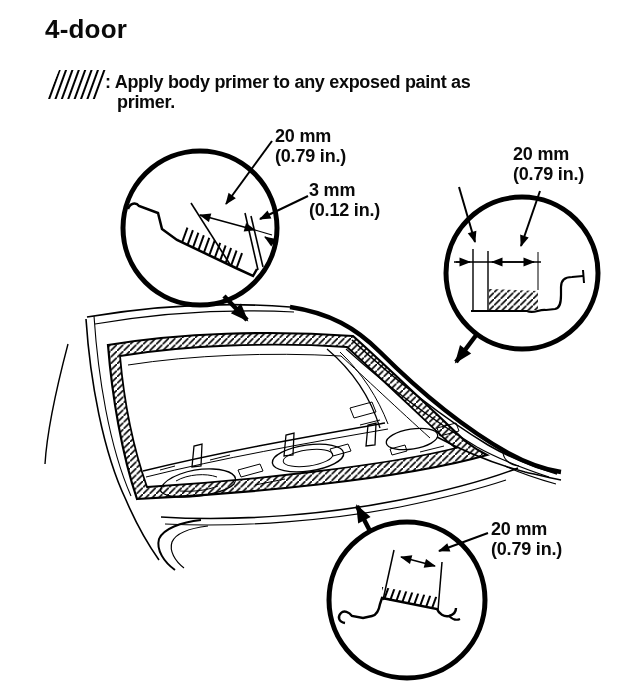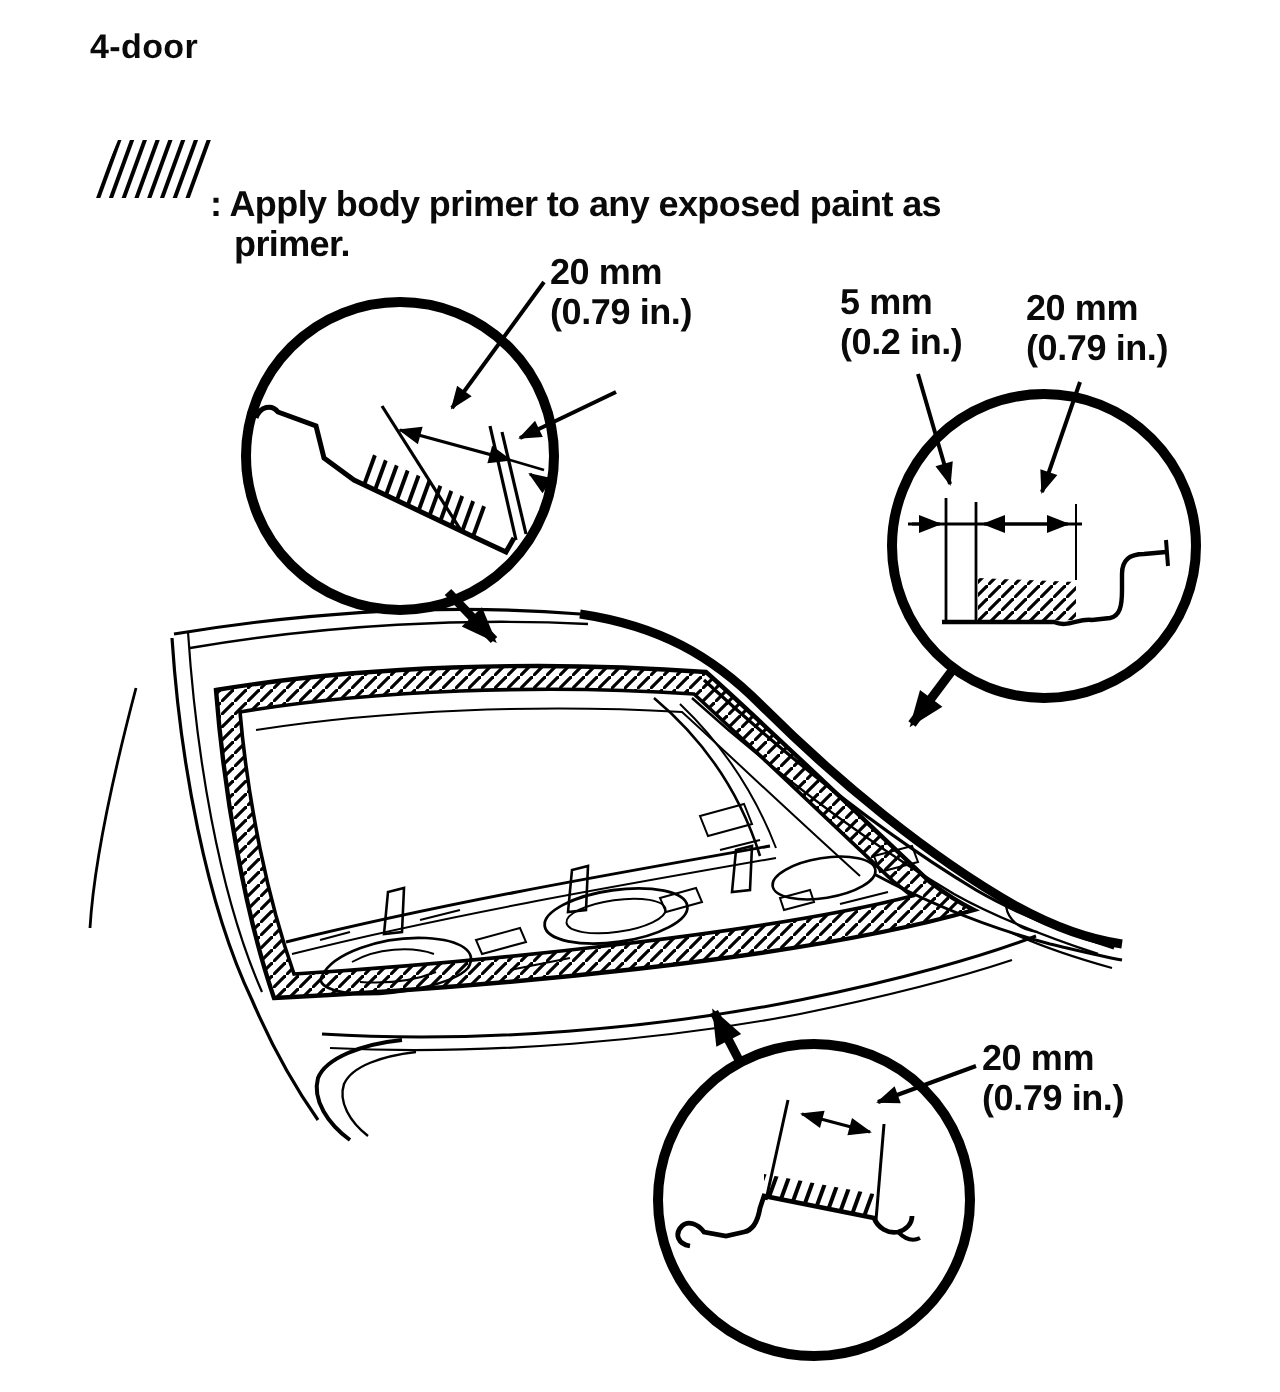--- a/index.html
+++ b/index.html
@@ -6,22 +6,22 @@
   .page{
     position:relative;
     width:640px;height:696px;
     background:#fff;
     font-family:"Liberation Sans","DejaVu Sans",sans-serif;
     color:#0a0a0a;
     overflow:hidden;
   }
   .art{position:absolute;left:0;top:0;}
   .txt{position:absolute;font-weight:bold;color:#0a0a0a;white-space:nowrap;}
-  .title{font-size:17px;letter-spacing:.2px;}
-  .legend-line{font-size:18px;letter-spacing:-.3px;margin-top:20px;}
+  .title{font-size:26px;letter-spacing:.2px;}
+  .legend-line{font-size:18px;letter-spacing:-.3px;}
   .dim{font-size:18px;line-height:1.12;letter-spacing:-.2px;}
   .dim span{display:block;}
 </style>
 </head>
 <body>
 
 <div class="page">
 
   <svg class="art" width="640" height="696" viewBox="0 0 640 696">
     <defs>
@@ -156,23 +156,23 @@
 
   <div class="txt title" style="left:45px;top:14px">4-door</div>
 
   <div class="txt legend-line" style="left:105px;top:72px">: Apply body primer to any exposed paint as</div>
   <div class="txt legend-line" style="left:117px;top:92px">primer.</div>
 
   <div class="txt dim" style="left:275px;top:126px">
     <span>20 mm</span>
     <span>(0.79 in.)</span>
   </div>
-  <div class="txt dim" style="left:420px;top:141px">
-    <span>5 mm</span>
-    <span>(0.2 in.)</span>
+  <div class="txt dim" style="left:309px;top:180px">
+    <span>3 mm</span>
+    <span>(0.12 in.)</span>
   </div>
   <div class="txt dim" style="left:513px;top:144px">
     <span>20 mm</span>
     <span>(0.79 in.)</span>
   </div>
   <div class="txt dim" style="left:491px;top:519px">
     <span>20 mm</span>
     <span>(0.79 in.)</span>
   </div>
 

